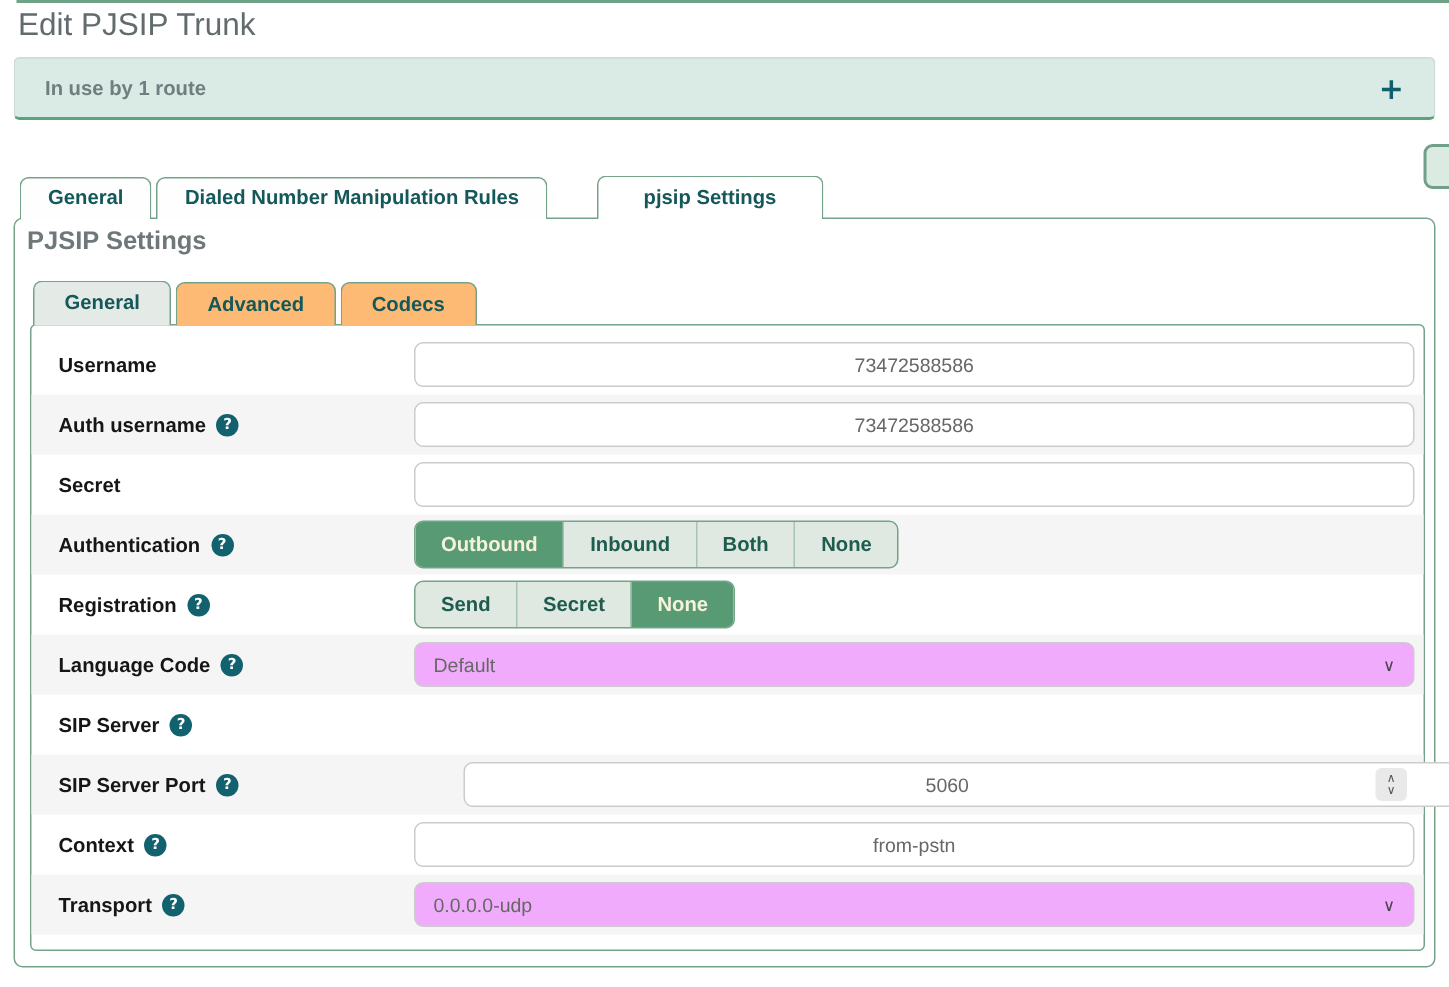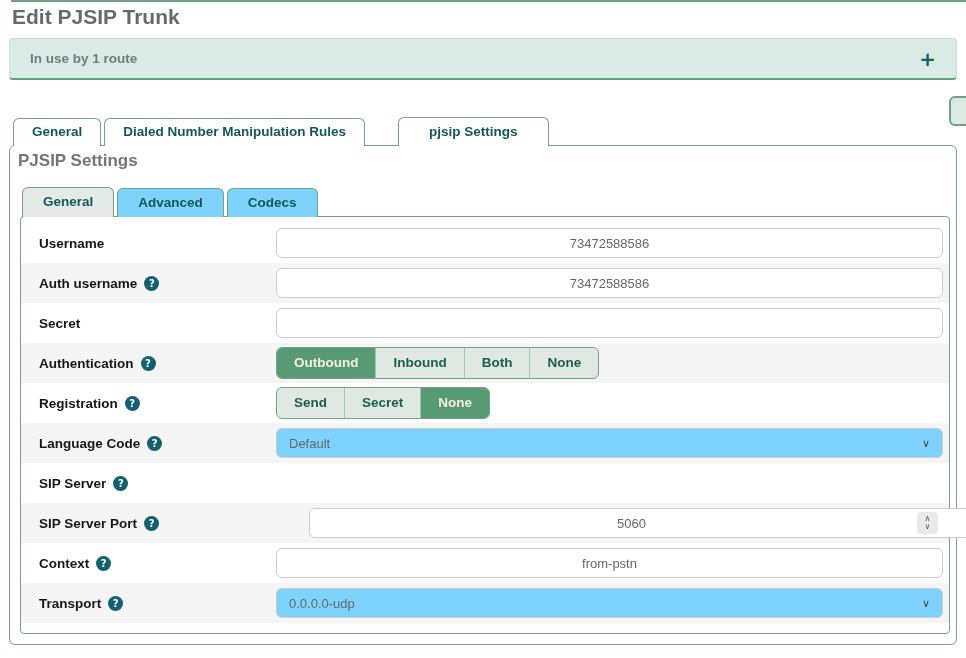--- a/index.html
+++ b/index.html
@@ -3,21 +3,21 @@
 <meta charset="utf-8">
 <style>
   * { margin:0; padding:0; box-sizing:border-box; }
   body { background:#fff; }
   .canvas {
     position:relative; width:966px; height:658px; background:#ffffff;
     font-family:"Liberation Sans", sans-serif; overflow:hidden;
   }
   .topline { position:absolute; top:0; left:11px; right:0; height:2px; background:#6fa287; }
   .page-title {
-    position:absolute; top:5px; left:12px; font-size:21px; font-weight:bold; color:#626b6d;
+    position:absolute; top:5px; left:12px; font-size:21px; font-weight:normal; color:#626b6d;
   }
   .alert-banner {
     position:absolute; top:38px; left:9px; width:948px; height:42px;
     background:#daeae5; border:1px solid #c9dcd5; border-bottom:2px solid #5aa578;
     border-radius:4px; display:flex; align-items:center; justify-content:space-between;
     padding:0 20px; color:#6f7e7e; font-weight:bold; font-size:13.5px; cursor:pointer;gap:48px;
   }
   .plus-icon { color:#0f5f6b; font-size:20px; font-weight:bold; font-family:"DejaVu Sans",sans-serif; }
   .side-btn {
     position:absolute; top:96px; left:949px; width:40px; height:30px;
@@ -33,21 +33,21 @@
   .tab.active { height:29px; line-height:27px; background:#ffffff; margin-left:30px; padding:0 30px; }
   
   .panel {
     position:absolute; top:145px; left:9px; width:948px; height:500px;
     background:#ffffff; border:1px solid #74a389; border-radius:6px; z-index:1;
   }
   .panel-heading { position:absolute; top:151px; left:18px; font-size:17px; font-weight:bold; color:#6e7779; z-index:2; }
   
   .sub-tabs { position:absolute; top:187px; left:22px; display:flex; gap:3px; align-items:flex-end; z-index:3; }
   .sub-tab {
-    height:29px; line-height:27px; padding:0 20px; background:#7dd3fc;
+    height:29px; line-height:27px; padding:0 20px; background:#fdba74;
     border:1px solid #74a389; border-bottom:none; border-radius:6px 6px 0 0;
     color:#14585a; font-weight:bold; font-size:13.5px; cursor:pointer;
   }
   .sub-tab.active { height:30px; line-height:28px; background:#e4ebe6; }
   
   .content-box {
     position:absolute; top:216px; left:20px; width:930px; height:418px;
     background:#ffffff; border:1px solid #74a389; border-radius:4px; z-index:2;
     padding:6px 0 12px 0;
   }
@@ -63,21 +63,21 @@
     cursor:pointer; flex-shrink:0; font-family:"DejaVu Sans",sans-serif;
   }
   .frow-control { flex:1; display:flex; align-items:center; }
   .txt-input {
     width:100%; height:30px; border:1px solid #cccccc; border-radius:6px;
     padding:0 12px; font-size:13px; color:#676767; background:#fff;
     font-family:"Liberation Sans",sans-serif; outline:none;text-align:center;
   }
   .select-box {
     width:100%; height:30px; border:1px solid #cccccc; border-radius:6px;
-    padding:0 12px; font-size:13px; color:#676767; background:#7dd3fc;
+    padding:0 12px; font-size:13px; color:#676767; background:#f0abfc;
     display:flex; align-items:center; justify-content:space-between; cursor:pointer;text-align:center;
   }
   .chevron-down-glyph { color:#444; font-size:11px; font-family:"DejaVu Sans",sans-serif; }
   .number-wrap { position:relative; width:100%; }
   .number-wrap .txt-input { padding-right:34px;margin-left:33px; }
   .spinner {
     position:absolute; right:5px; top:4px; width:21px; height:22px; background:#e9e9e9;
     border-radius:4px; display:flex; flex-direction:column; align-items:center; justify-content:center;
     color:#555; font-size:8px; line-height:8px; cursor:pointer; font-family:"DejaVu Sans",sans-serif;
   }

